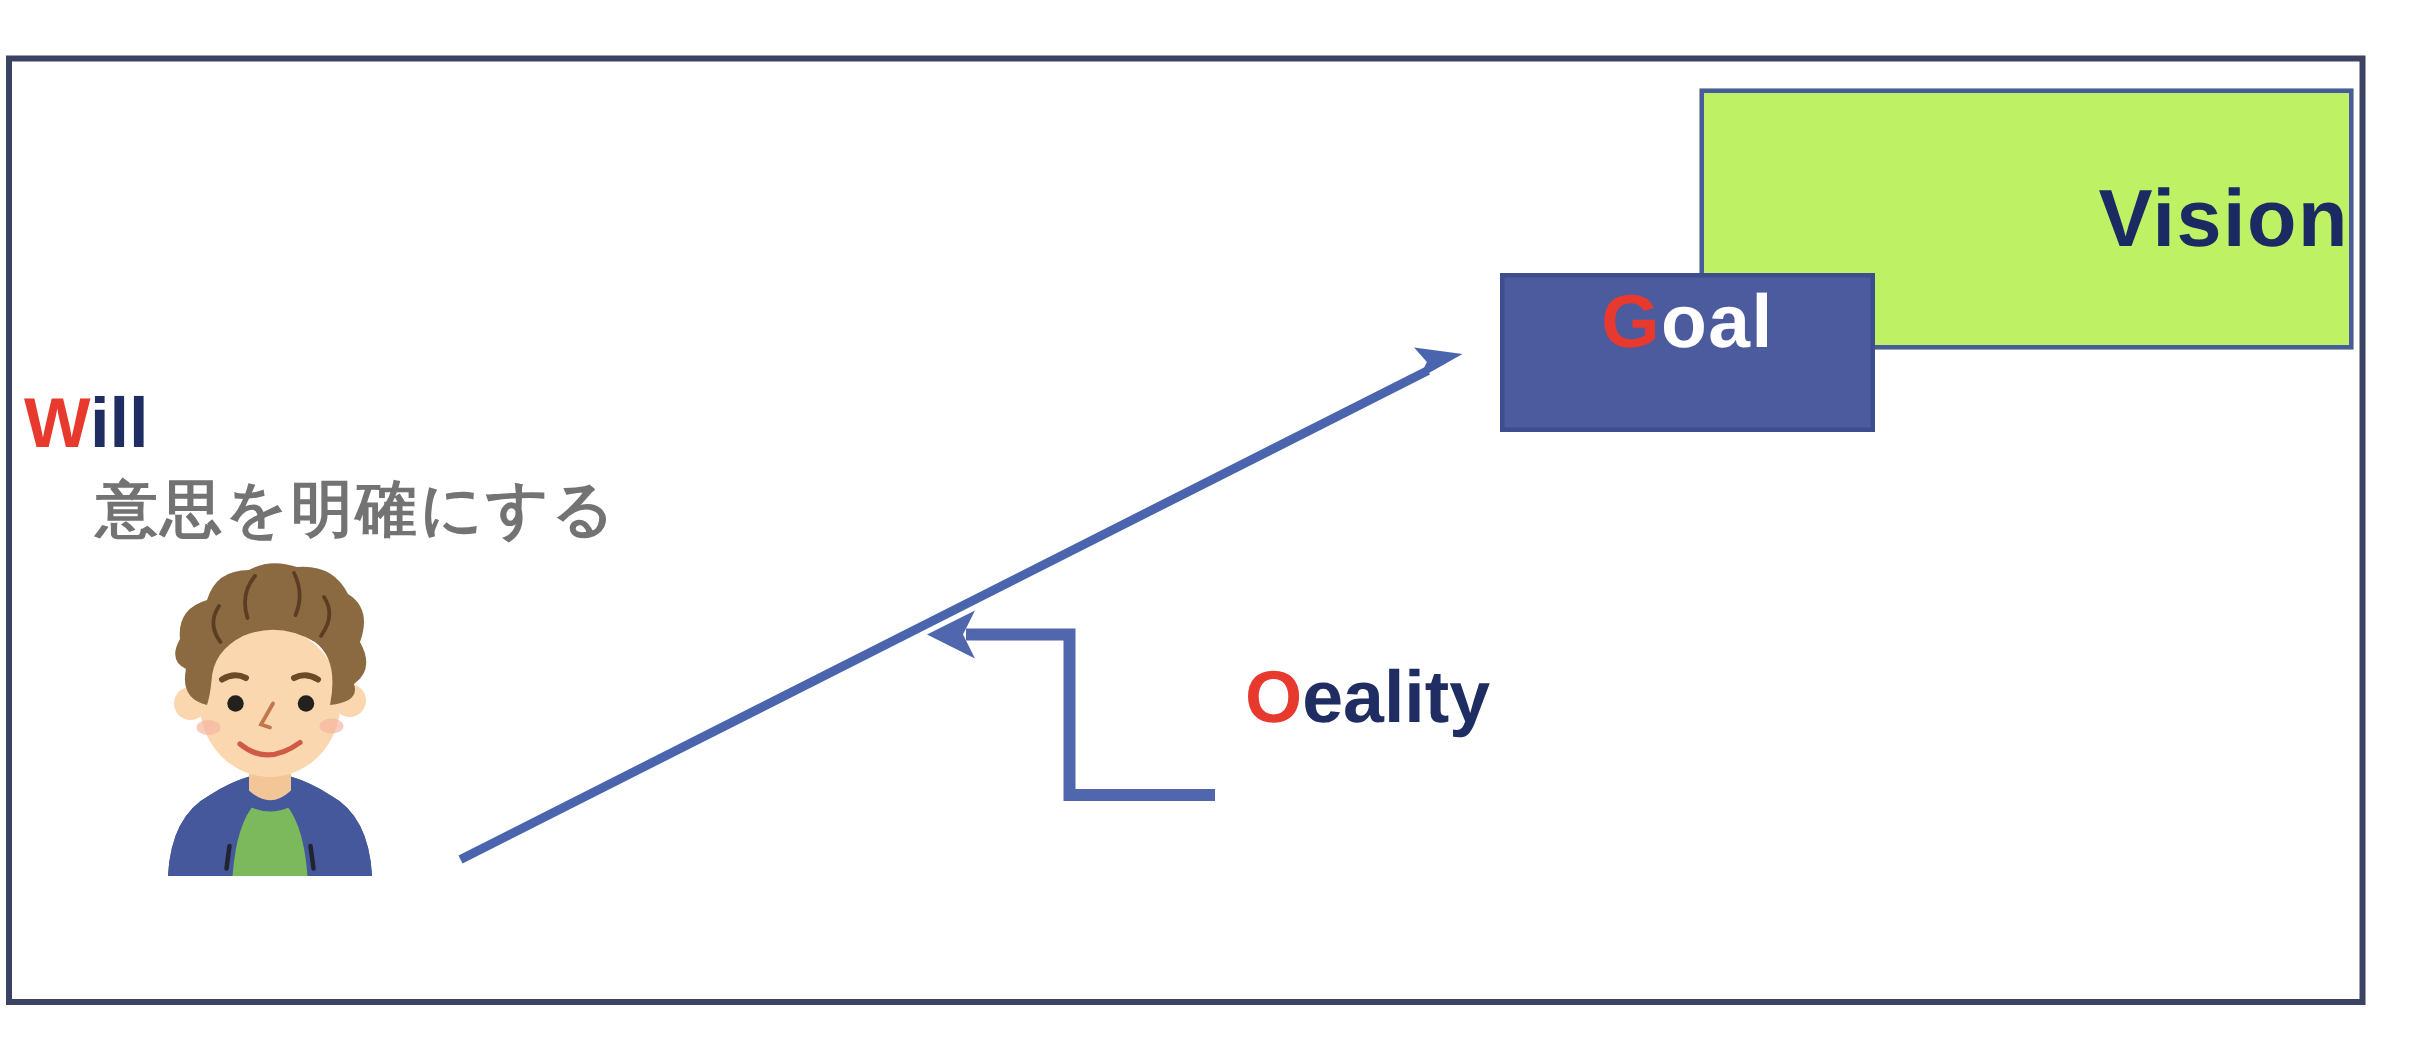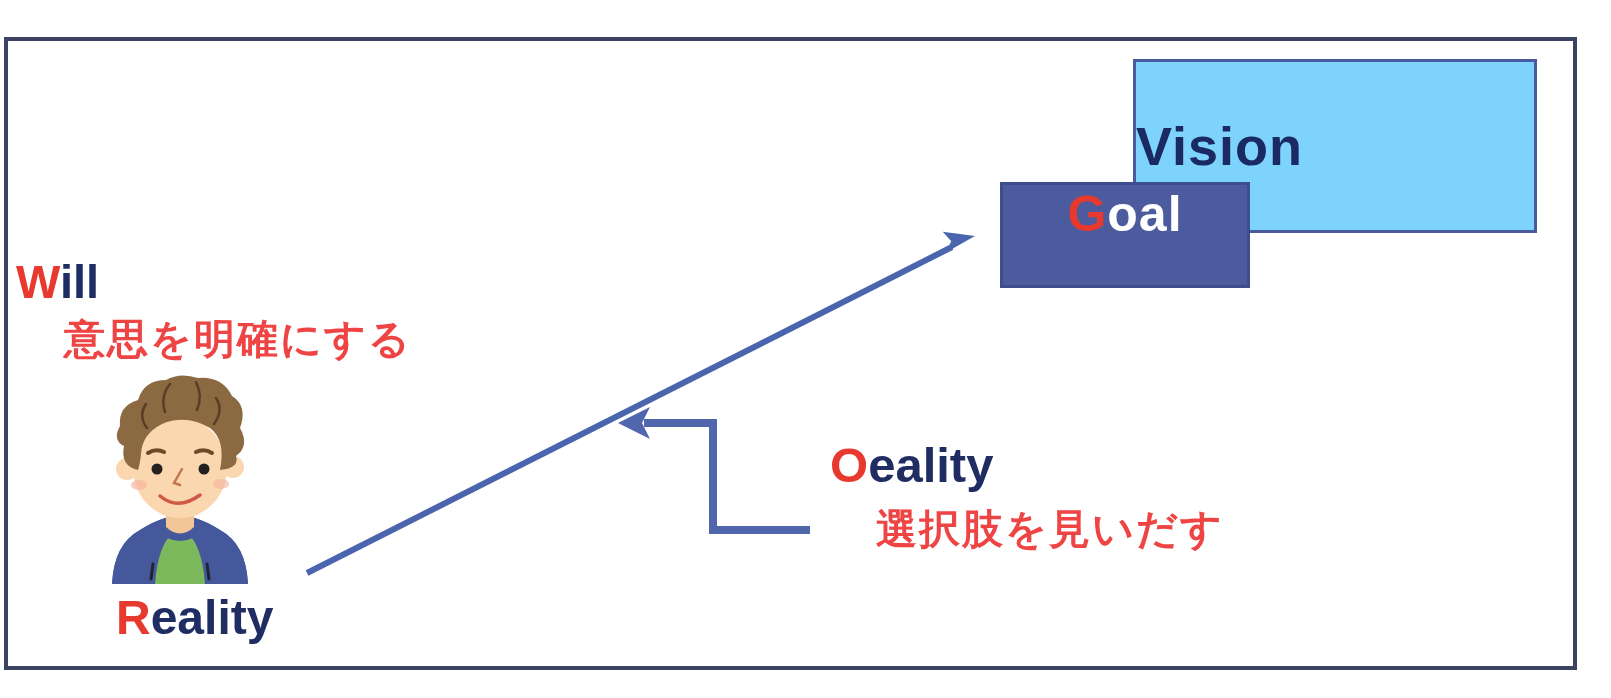--- a/index.html
+++ b/index.html
@@ -24,24 +24,25 @@
     border: 4px solid #3b4262;
     background: transparent;
   }
   .vision-box {
     position: absolute;
     left: 1133px;
     top: 59px;
     width: 398px;
     height: 168px;
     border: 3px solid #4a5a9e;
-    background: #7dd3fc;
+    background: #bef264;
     display: flex;
     align-items: center;
-    justify-content: flex-start;
+    justify-content: flex-end;
+    padding-left: 32px;
   }
   .vision-box .box-label {
     font-size: 54px;
     font-weight: bold;
     color: #1b2a63;
     letter-spacing: 1px;
   }
   .goal-box {
     position: absolute;
     left: 1000px;
@@ -65,21 +66,21 @@
     font-weight: bold;
     color: #1f2d63;
     line-height: 1;
     white-space: nowrap;
   }
   .kw-will    { left: 16px;  top: 258px; font-size: 47px; }
   .kw-reality { left: 116px; top: 594px; font-size: 48px; }
   .kw-options { left: 830px; top: 441px; font-size: 49px; }
   .note-ja {
     position: absolute;
-    color: #ef4444;
+    color: #737373;
     font-weight: 600;
     line-height: 1;
     white-space: nowrap;
     letter-spacing: 2px;
   }
   .note-will    { left: 64px;  top: 319px; font-size: 41px; }
   .note-options { left: 876px; top: 509px; font-size: 41px; }
   .arrows-layer, .person-wrap {
     position: absolute;
     pointer-events: none;
@@ -145,18 +146,16 @@
     <circle cx="96" cy="97" r="5.5" fill="#23201d"></circle>
 
     <ellipse cx="31" cy="113" rx="8" ry="5" fill="#f5b29e" opacity="0.65"></ellipse>
     <ellipse cx="113" cy="112" rx="8" ry="5" fill="#f5b29e" opacity="0.65"></ellipse>
 
     <path d="M74,97 L66,111 L72,113" stroke="#c1764d" stroke-width="2.5" fill="none" stroke-linecap="round"></path>
 
     <path d="M52,124 Q70,139 92,123" stroke="#d05a45" stroke-width="3.5" fill="none" stroke-linecap="round"></path>
   </svg>
 
-  <div class="keyword kw-reality"><span class="lead-red">R</span><span>eality</span></div>
 
   <div class="keyword kw-options"><span class="lead-red">O</span><span>eality</span></div>
-  <div class="note-ja note-options">選択肢を見いだす</div>
 
 </div>
 
 </body></html>

